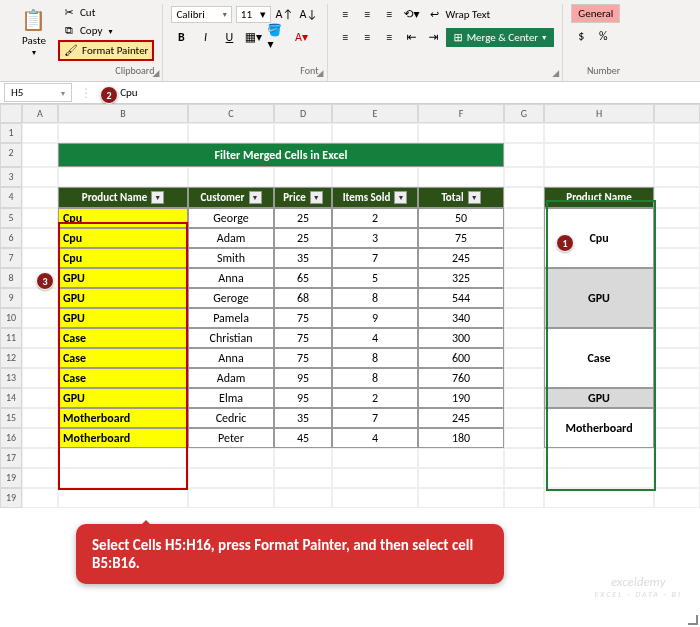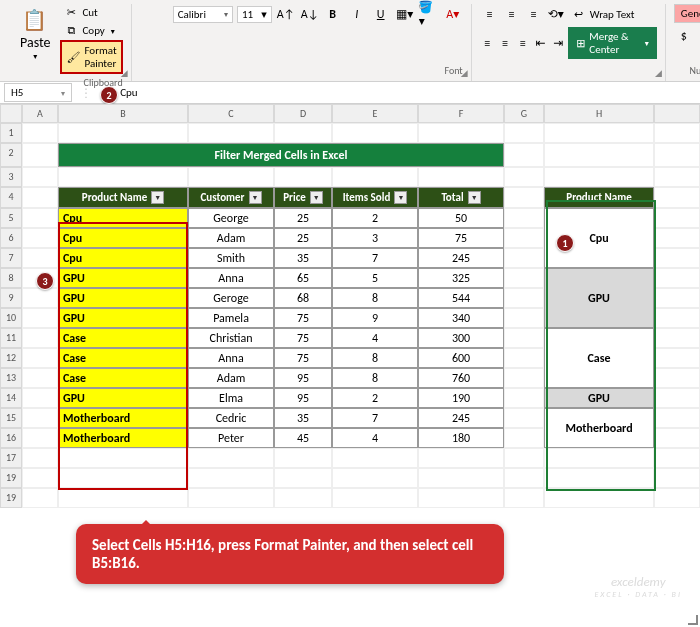--- a/index.html
+++ b/index.html
@@ -7,35 +7,35 @@
 
 
 .ribbon { background: #f3f2f1; border-bottom: 1px solid #d0d0d0; height: 82px; display: flex; padding: 4px 6px 0 6px; }
 .ribbon-group { border-right: 1px solid #d8d8d8; padding: 0 8px 2px 8px; display: flex; flex-direction: column; justify-content: space-between; position: relative; }
 .group-label { font-size: 10px; color: #666; text-align: right; padding: 2px 0; }
 .group-content { display: flex; gap: 4px; align-items: flex-start; flex: 1; }
 .dialog-launcher { position: absolute; bottom: 3px; right: 3px; font-size: 9px; color: #888; cursor: pointer; }
 
 .paste-btn { display: flex; flex-direction: column; align-items: center; padding: 2px 6px; cursor: pointer; }
 .paste-btn .icon { width: 28px; height: 28px; display: flex; align-items: center; justify-content: center; font-size: 20px; }
-.paste-btn .lbl { font-size: 14px; }
+.paste-btn .lbl { font-size: 11px; }
 .paste-btn .arr { font-size: 8px; }
 
 .clip-side { display: flex; flex-direction: column; gap: 1px; }
 .clip-item { display: flex; align-items: center; gap: 4px; padding: 2px 4px; cursor: pointer; font-size: 11px; }
 .clip-item .ico { width: 14px; text-align: center; }
 .format-painter { border: 2px solid #c00000; background: #ffe89f; }
 
 .font-row { display: flex; align-items: center; gap: 4px; }
 .font-sel { border: 1px solid #ccc; background: #fff; padding: 1px 4px; font-size: 11px; display: flex; align-items: center; gap: 18px; }
 .font-sel .arr { font-size: 8px; color: #666; }
 .size-sel { border: 1px solid #ccc; background: #fff; padding: 1px 4px; font-size: 11px; display: flex; gap: 8px; }
 .sm-btn { width: 20px; height: 20px; display: flex; align-items: center; justify-content: center; cursor: pointer; font-size: 12px; }
 
-.font-col { display: flex; gap: 3px; margin-left: 33px; }
+.font-col { display: flex; flex-direction: column; gap: 3px; }
 
 .align-col { display: flex; flex-direction: column; gap: 3px; }
 .align-row { display: flex; gap: 2px; align-items: center; }
 .merge-btn { background: #1a7d4d; color: #fff; padding: 3px 8px; display: flex; align-items: center; gap: 4px; font-size: 11px; cursor: pointer; }
 
 .num-col { display: flex; flex-direction: column; gap: 3px; }
 .num-sel { border: 1px solid #ccc; background: #fca5a5; padding: 2px 6px; font-size: 11px; display: flex; gap: 30px; }
 
 
 .fbar { display: flex; align-items: center; border-bottom: 1px solid #d0d0d0; height: 22px; background: #fff; }

